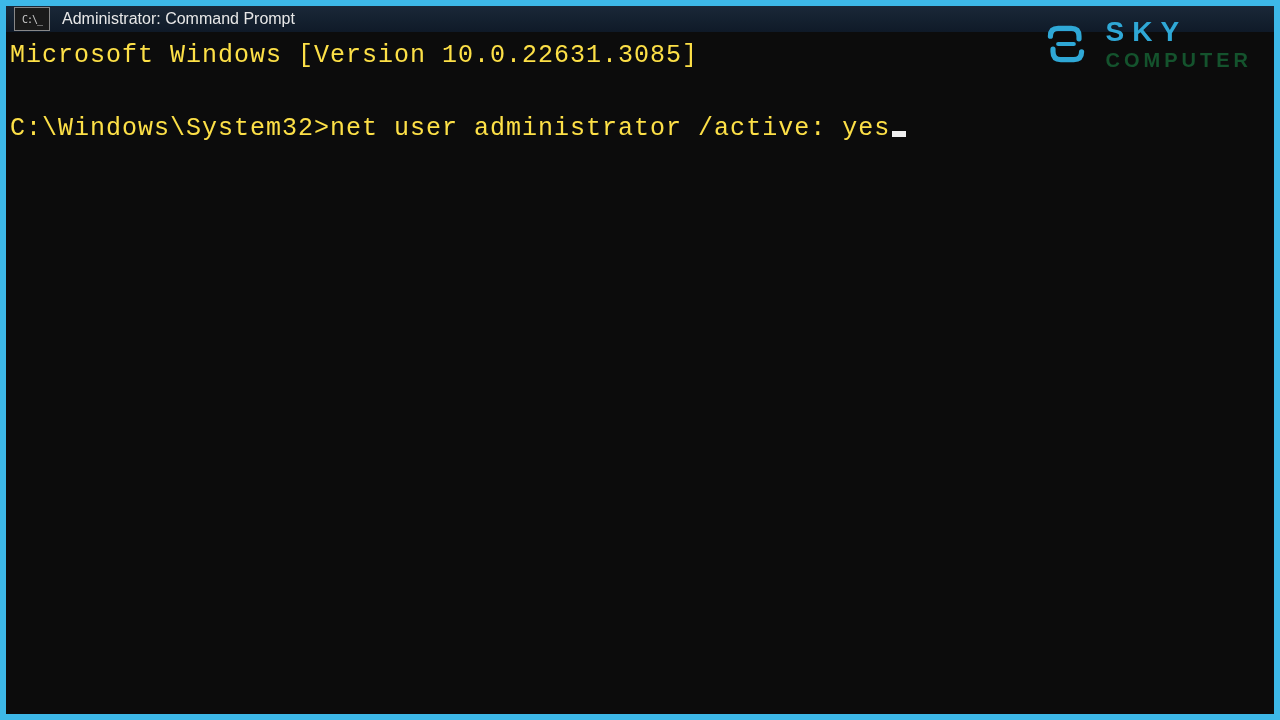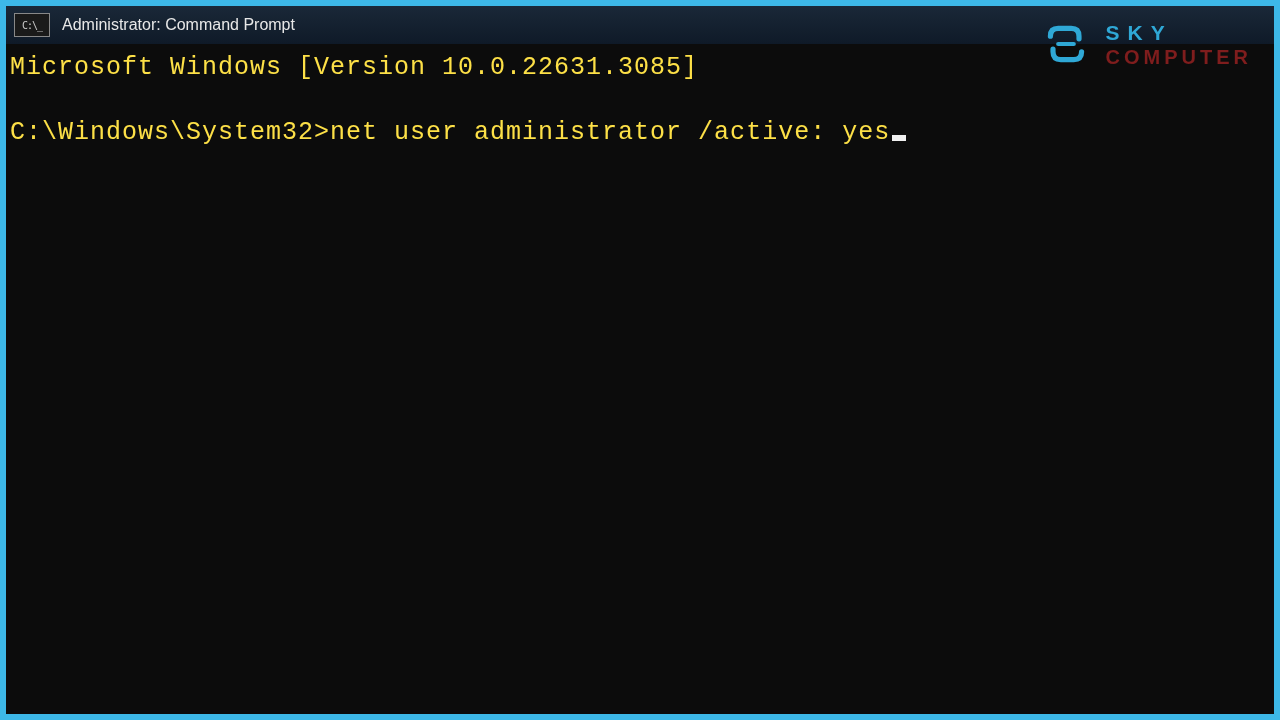--- a/index.html
+++ b/index.html
@@ -16,21 +16,21 @@
       overflow: hidden;
       position: relative;
     }
     .window {
       width: 100%;
       height: 100%;
       background: #0c0c0c;
       position: relative;
     }
     .titlebar {
-      height: 38px;
+      height: 26px;
       background: linear-gradient(to bottom, #1a2838, #0f1a28);
       display: flex;
       align-items: center;
       padding-left: 8px;
       gap: 12px;
     }
     .titlebar-icon {
       width: 36px;
       height: 24px;
       background: #1a1a1a;
@@ -54,21 +54,21 @@
       color: #fde047;
       font-size: 25px;
       line-height: 1.3;
       letter-spacing: 1px;
       font-family: Consolas, 'Courier New', monospace;
     }
     .terminal-line {
       white-space: pre;
     }
     .prompt-line {
-      margin-top: 32px;
+      margin-top: 40px;
       white-space: pre;
       font-family: Liberation Mono, monospace;
     }
     .cursor {
       display: inline-block;
       width: 14px;
       height: 6px;
       background: #f0f0f0;
       margin-left: 2px;
       vertical-align: baseline;
@@ -94,26 +94,26 @@
     }
     .watermark-text {
       display: flex;
       flex-direction: column;
       justify-content: center;
       line-height: 1;
     }
     .watermark-sky {
       color: #2fa8d6;
       font-family: Arial, sans-serif;
-      font-size: 21px;
+      font-size: 28px;
       font-weight: 700;
       letter-spacing: 8px;
     }
     .watermark-computer {
-      color: #7f1d1d;
+      color: #14532d;
       font-family: Arial, sans-serif;
       font-size: 20px;
       font-weight: 600;
       letter-spacing: 4px;
       margin-top: 4px;
     }
   </style>
 </head>
 <body>
 

